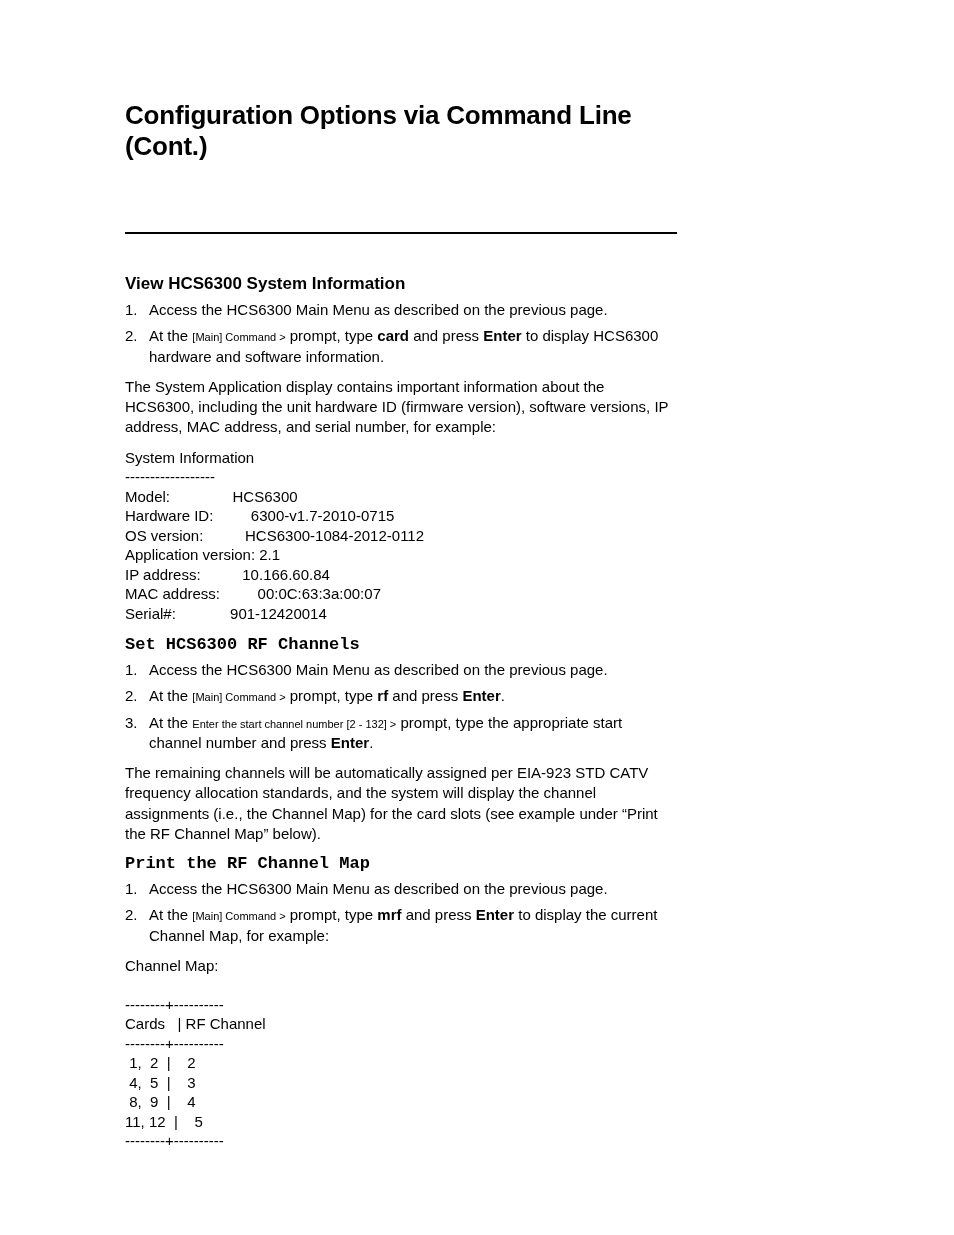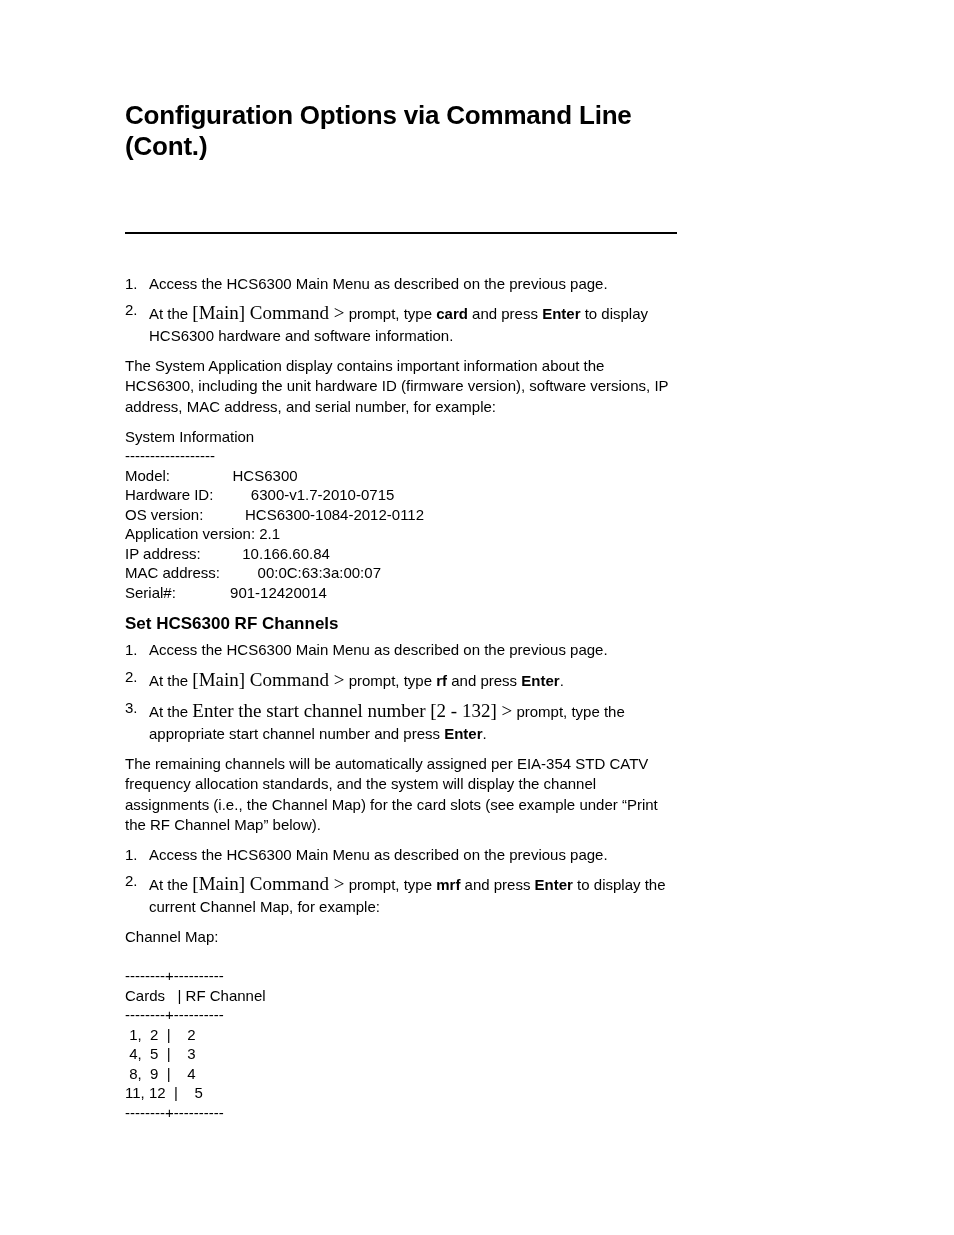--- a/index.html
+++ b/index.html
@@ -51,33 +51,33 @@
     position: absolute;
     left: 0;
     top: 0;
   }
   p.body {
     font-size: 15px;
     line-height: 1.35;
     margin: 0 0 10px 0;
   }
   .mono {
-    font-family: Liberation Serif, serif;
-    font-size: 19px;
+    font-family: Liberation Sans, sans-serif;
+    font-size: 11px;
     margin-top: 11px;
   }
   pre.block {
     font-family: Liberation Sans, sans-serif;
     font-size: 15px;
     line-height: 1.3;
     margin: 8px 0 12px 0;
     white-space: pre;
   }
   .bold { font-weight: bold; }
-  .gap-top { margin-top: 18px; }
+  .gap-top { margin-top: 18px; font-family: Liberation Mono, monospace; }
   .footer {
     position: absolute;
     left: 125px;
     right: 125px;
     bottom: 90px;
     display: flex;
     justify-content: space-between;
     align-items: baseline;
   }
   .footer .pagenum {
@@ -89,20 +89,21 @@
 </style>
 </head>
 <body>
 
 <div class="page">
 
   <h1 class="page-title">Configuration Options via Command Line (Cont.)</h1>
 
   <hr class="rule">
 
+  <h2 class="section">View HCS6300 System Information</h2>
   <ol class="steps">
     <li>Access the HCS6300 Main Menu as described on the previous page.</li>
     <li>
       <span>At the </span><span class="mono">[Main] Command &gt;</span><span> prompt, type </span><span class="bold">card</span><span> and press </span><span class="bold">Enter</span><span> to display HCS6300 hardware and software information.</span>
     </li>
   </ol>
   <p class="body">The System Application display contains important information about the HCS6300, including the unit hardware ID (firmware version), software versions, IP address, MAC address, and serial number, for example:</p>
   <pre class="block">System Information
 ------------------
 Model:               HCS6300
@@ -116,22 +117,23 @@
   <h2 class="section gap-top">Set HCS6300 RF Channels</h2>
   <ol class="steps">
     <li>Access the HCS6300 Main Menu as described on the previous page.</li>
     <li>
       <span>At the </span><span class="mono">[Main] Command &gt;</span><span> prompt, type </span><span class="bold">rf</span><span> and press </span><span class="bold">Enter</span><span>.</span>
     </li>
     <li>
       <span>At the </span><span class="mono">Enter the start channel number [2 - 132] &gt;</span><span> prompt, type the appropriate start channel number and press </span><span class="bold">Enter</span><span>.</span>
     </li>
   </ol>
-  <p class="body">The remaining channels will be automatically assigned per EIA-354 STD CATV frequency allocation standards, and the system will display the channel assignments (i.e., the Channel Map) for the card slots (see example under “Print the RF Channel Map” below).</p>
+  <p class="body">The remaining channels will be automatically assigned per EIA-923 STD CATV frequency allocation standards, and the system will display the channel assignments (i.e., the Channel Map) for the card slots (see example under “Print the RF Channel Map” below).</p>
 
+  <h2 class="section gap-top">Print the RF Channel Map</h2>
   <ol class="steps">
     <li>Access the HCS6300 Main Menu as described on the previous page.</li>
     <li>
       <span>At the </span><span class="mono">[Main] Command &gt;</span><span> prompt, type </span><span class="bold">mrf</span><span> and press </span><span class="bold">Enter</span><span> to display the current Channel Map, for example:</span>
     </li>
   </ol>
   <pre class="block">Channel Map:
 
 --------+----------
 Cards   | RF Channel

